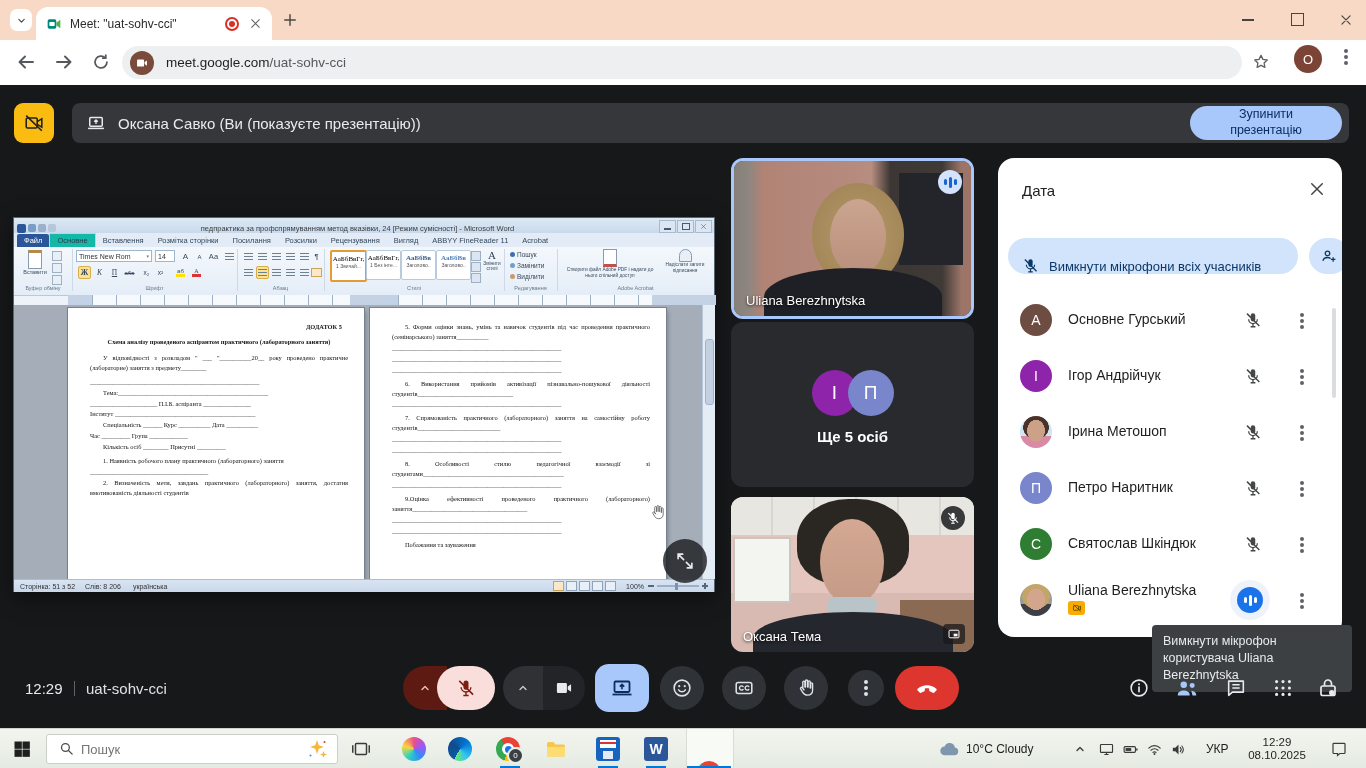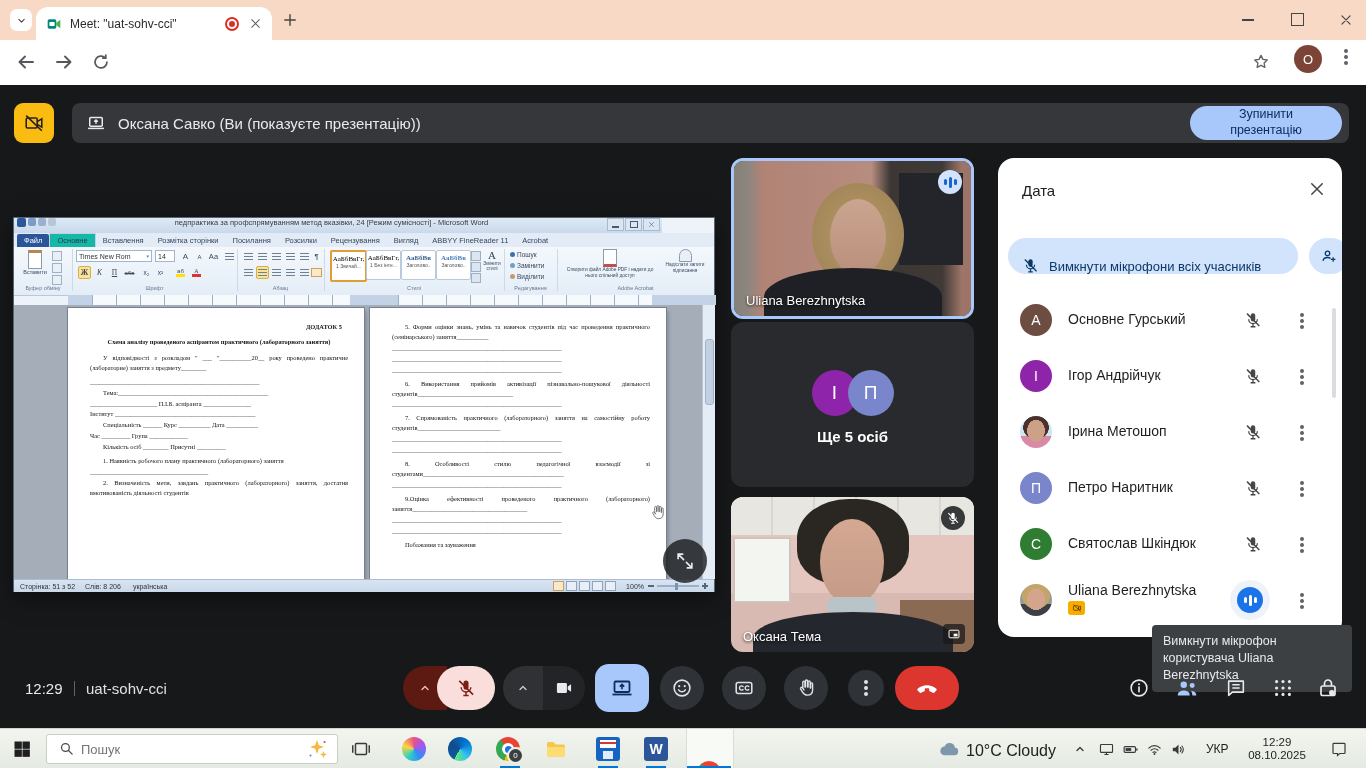--- a/index.html
+++ b/index.html
@@ -60,21 +60,21 @@
   .scrollth{position:absolute;right:6px;top:150px;width:4px;height:90px;border-radius:2px;background:#dadce0}
   .tooltip{position:absolute;left:1152px;top:540px;width:178px;background:#3c4043;border-radius:4px;color:#e8eaed;font-size:12.5px;font-weight:500;line-height:1.35;padding:8px 11px}
   
   .btime{position:absolute;left:25px;top:595px;color:#e8eaed;font-size:15px}
   .bdiv{position:absolute;left:74px;top:596px;width:1px;height:15px;background:#5f6368}
   .bcode{position:absolute;left:86px;top:595px;color:#dfe1e5;font-size:15px}
   .cbtn{position:absolute;top:581px;height:44px;display:flex;align-items:center;justify-content:center;box-sizing:border-box}
   .round{border-radius:50%;background:#2f3237}
   
   #word{position:absolute;left:14px;top:133px;width:700px;height:373px;background:#eef3fa;box-shadow:0 0 0 1px #5a6572,0 6px 20px rgba(0,0,0,.5);font-family:"Liberation Sans",sans-serif}
-  .wtitle{position:absolute;left:0;top:0;width:648px;height:15px;background:linear-gradient(#dde9f5,#c9d9ec);border-bottom:1px solid #b4c4d8;display:flex;align-items:flex-start}
+  .wtitle{position:absolute;left:0;top:0;width:700px;height:15px;background:linear-gradient(#dde9f5,#c9d9ec);border-bottom:1px solid #b4c4d8;display:flex;align-items:flex-end}
   .wtitletext{flex:1;text-align:center;font-size:7.5px;color:#3b3b3b;white-space:nowrap;overflow:hidden}
   .wtabs{position:absolute;left:0;top:15px;width:700px;height:14px;background:#e3ecf6;display:flex;align-items:flex-end;padding-left:3px;box-sizing:border-box}
   .wtab{font-size:7.5px;color:#33475e;padding:2px 7px;white-space:nowrap}
   .wtab.file{background:#2a5699;color:#fff;border-radius:2px 2px 0 0}
   .wtab.act{background:#14b8a6;border:1px solid #c3d2e2;border-bottom:none;color:#2b3a4d}
   .ribbon{position:absolute;left:0;top:29px;width:700px;height:48px;background:linear-gradient(#f4f8fc,#e4edf7);border-bottom:1px solid #b9c9dc}
   .gsep{position:absolute;top:2px;height:42px;width:1px;background:#cdd9e7}
   .glabel{position:absolute;top:38px;font-size:5.5px;color:#68798f;text-align:center}
   .mi{position:absolute;height:13px;min-width:13px;border:1px solid transparent;border-radius:2px;display:flex;align-items:center;justify-content:center;font-size:7.5px;color:#39485c;box-sizing:border-box}
   .mi.hl{background:#fbe395;border-color:#d9ad4a}
@@ -310,20 +310,28 @@
 <div id="toolbar">
   <svg class="abs" style="left:14px;top:10px" width="24" height="24" color="#55585c">
       <use href="#i-arrowl"></use>
     </svg>
   <svg class="abs" style="left:52px;top:10px" width="24" height="24" color="#55585c">
       <use href="#i-arrowr"></use>
     </svg>
   <svg class="abs" style="left:90px;top:11px" width="22" height="22" color="#55585c">
       <use href="#i-reload"></use>
     </svg>
+  <div class="omni">
+    <div class="cambadge">
+      <svg width="14" height="14" color="#fff">
+          <use href="#i-cam"></use>
+        </svg>
+    </div>
+    <div class="urlt"><span>meet.google.com</span><span class="path">/uat-sohv-cci</span></div>
+  </div>
   <svg class="abs" style="left:1250px;top:11px" width="22" height="22" color="#5f6368">
       <use href="#i-star"></use>
     </svg>
   <div class="avatarp">О</div>
   <div class="abs" style="left:1344px;top:15px">
       <div class="kdots"></div>
     </div>
 </div>
 
 <div id="meet">
@@ -836,21 +844,21 @@
 
   </div>
   <div class="uline" style="left:500px;width:20px"></div>
   <div class="uline" style="left:598px;width:20px"></div>
   <div class="uline" style="left:646px;width:20px"></div>
   <div class="uline" style="left:687px;width:44px"></div>
 
   <svg class="abs" style="left:938px;top:9px" width="23" height="23" color="#7f97ad">
       <use href="#i-cloud"></use>
     </svg>
-  <div class="abs" style="left:966px;top:13px;font-size:16px;color:#222">10°C Cloudy</div>
+  <div class="abs" style="left:966px;top:13px;font-size:12px;color:#222">10°C Cloudy</div>
   <svg class="trayico" style="left:1072px" width="16" height="16">
       <use href="#i-chevup"></use>
     </svg>
   <svg class="trayico" style="left:1098px" width="17" height="17">
       <use href="#i-monitor"></use>
     </svg>
   <svg class="trayico" style="left:1122px" width="17" height="17">
       <use href="#i-batt"></use>
     </svg>
   <svg class="trayico" style="left:1146px" width="17" height="17">

